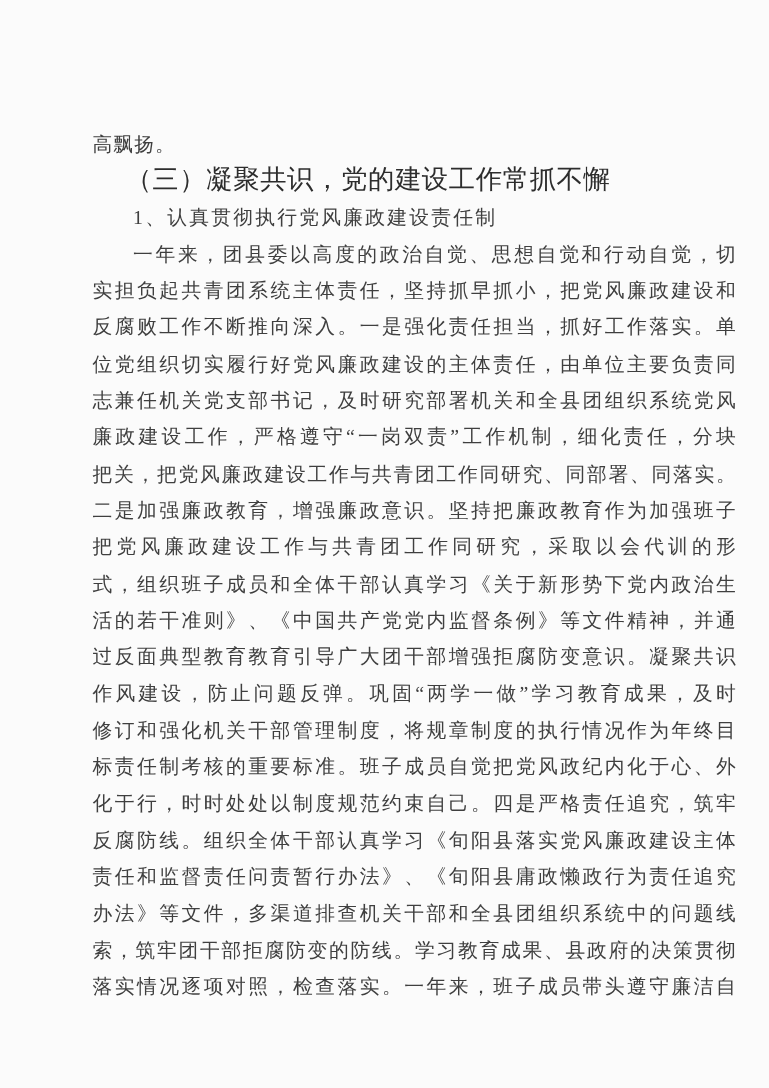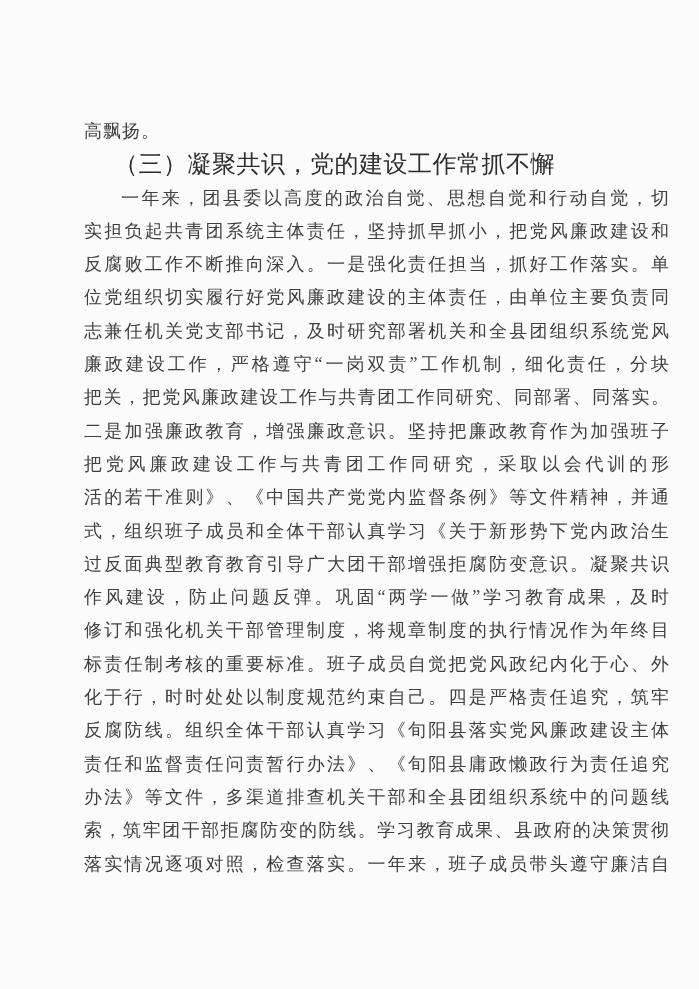--- a/index.html
+++ b/index.html
@@ -55,31 +55,32 @@
     letter-spacing: 1px;
   }
 </style>
 </head>
 <body>
 
 <div class="page" style="--page-bg: #fbfbfb; --text-color: #3f3f3f; --heading-color: #2d2d2d;">
   <div class="text-block">
       <div class="line plain">高飘扬。</div>
       <div class="line heading">（三）凝聚共识，党的建设工作常抓不懈</div>
+      <div class="line subheading">1、认真贯彻执行党风廉政建设责任制</div>
       <div class="line body-first">一年来，团县委以高度的政治自觉、思想自觉和行动自觉，切</div>
       <div class="line body">实担负起共青团系统主体责任，坚持抓早抓小，把党风廉政建设和</div>
       <div class="line body">反腐败工作不断推向深入。一是强化责任担当，抓好工作落实。单</div>
       <div class="line body">位党组织切实履行好党风廉政建设的主体责任，由单位主要负责同</div>
       <div class="line body">志兼任机关党支部书记，及时研究部署机关和全县团组织系统党风</div>
       <div class="line body">廉政建设工作，严格遵守“一岗双责”工作机制，细化责任，分块</div>
       <div class="line body">把关，把党风廉政建设工作与共青团工作同研究、同部署、同落实。</div>
       <div class="line body">二是加强廉政教育，增强廉政意识。坚持把廉政教育作为加强班子</div>
       <div class="line body">把党风廉政建设工作与共青团工作同研究，采取以会代训的形</div>
+      <div class="line body">式，组织班子成员和全体干部认真学习《关于新形势下党内政治生</div>
       <div class="line body">活的若干准则》、《中国共产党党内监督条例》等文件精神，并通</div>
-      <div class="line body">式，组织班子成员和全体干部认真学习《关于新形势下党内政治生</div>
       <div class="line body">过反面典型教育教育引导广大团干部增强拒腐防变意识。凝聚共识</div>
       <div class="line body">作风建设，防止问题反弹。巩固“两学一做”学习教育成果，及时</div>
       <div class="line body">修订和强化机关干部管理制度，将规章制度的执行情况作为年终目</div>
       <div class="line body">标责任制考核的重要标准。班子成员自觉把党风政纪内化于心、外</div>
       <div class="line body">化于行，时时处处以制度规范约束自己。四是严格责任追究，筑牢</div>
       <div class="line body">反腐防线。组织全体干部认真学习《旬阳县落实党风廉政建设主体</div>
       <div class="line body">责任和监督责任问责暂行办法》、《旬阳县庸政懒政行为责任追究</div>
       <div class="line body">办法》等文件，多渠道排查机关干部和全县团组织系统中的问题线</div>
       <div class="line body">索，筑牢团干部拒腐防变的防线。学习教育成果、县政府的决策贯彻</div>
       <div class="line body">落实情况逐项对照，检查落实。一年来，班子成员带头遵守廉洁自</div>

